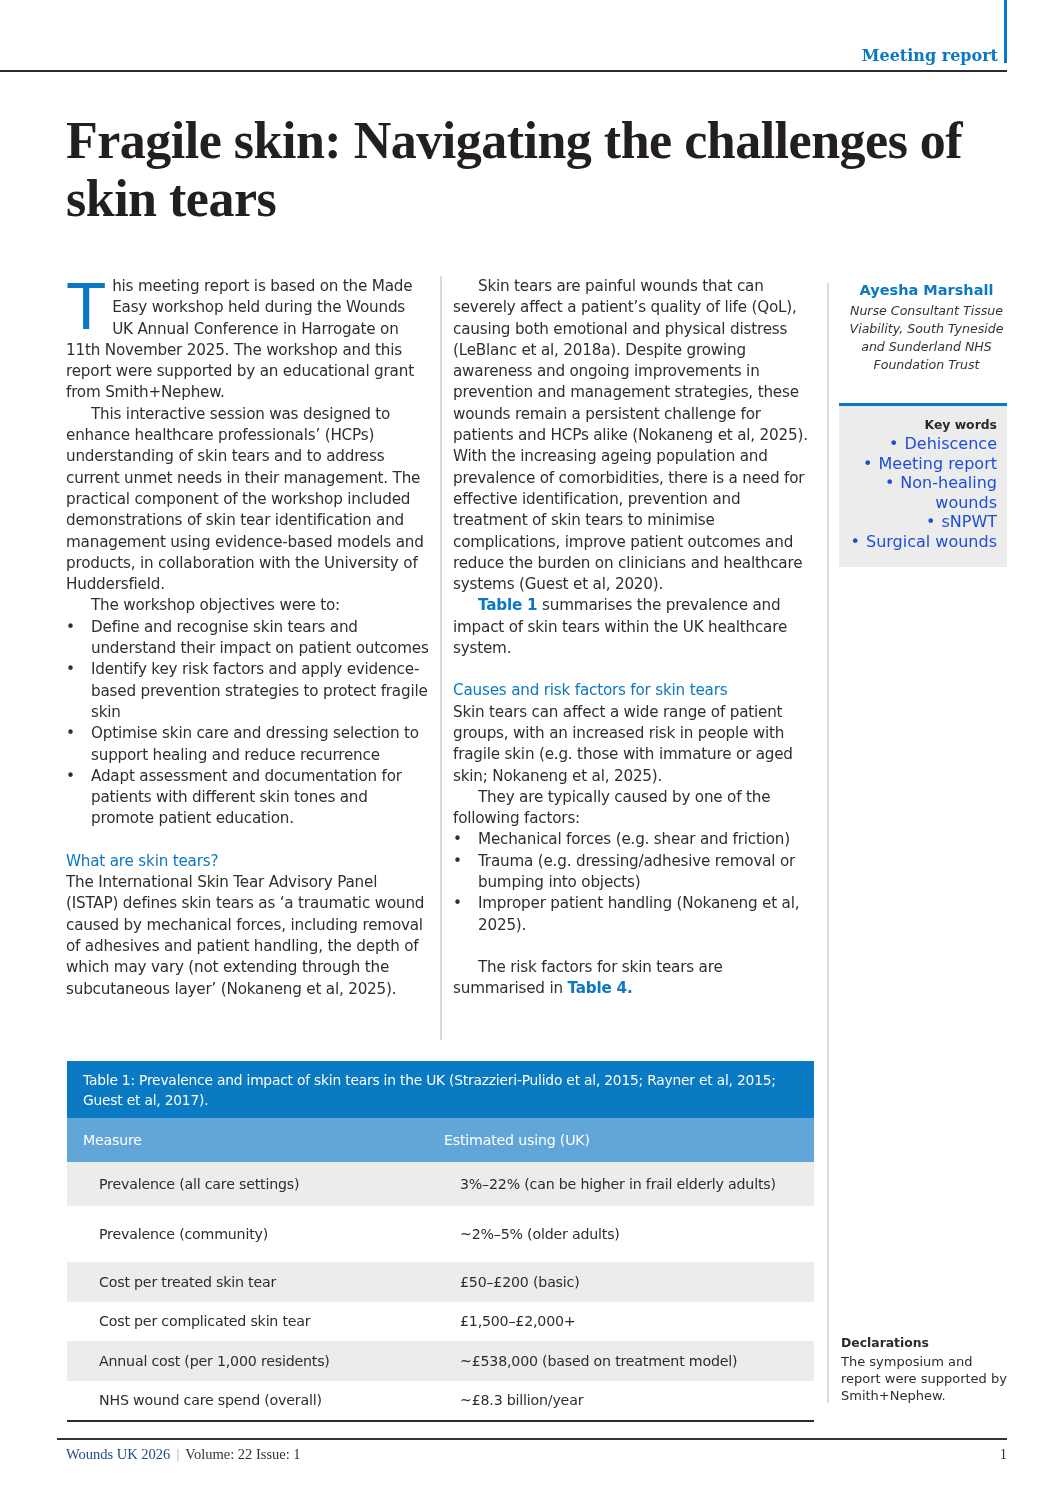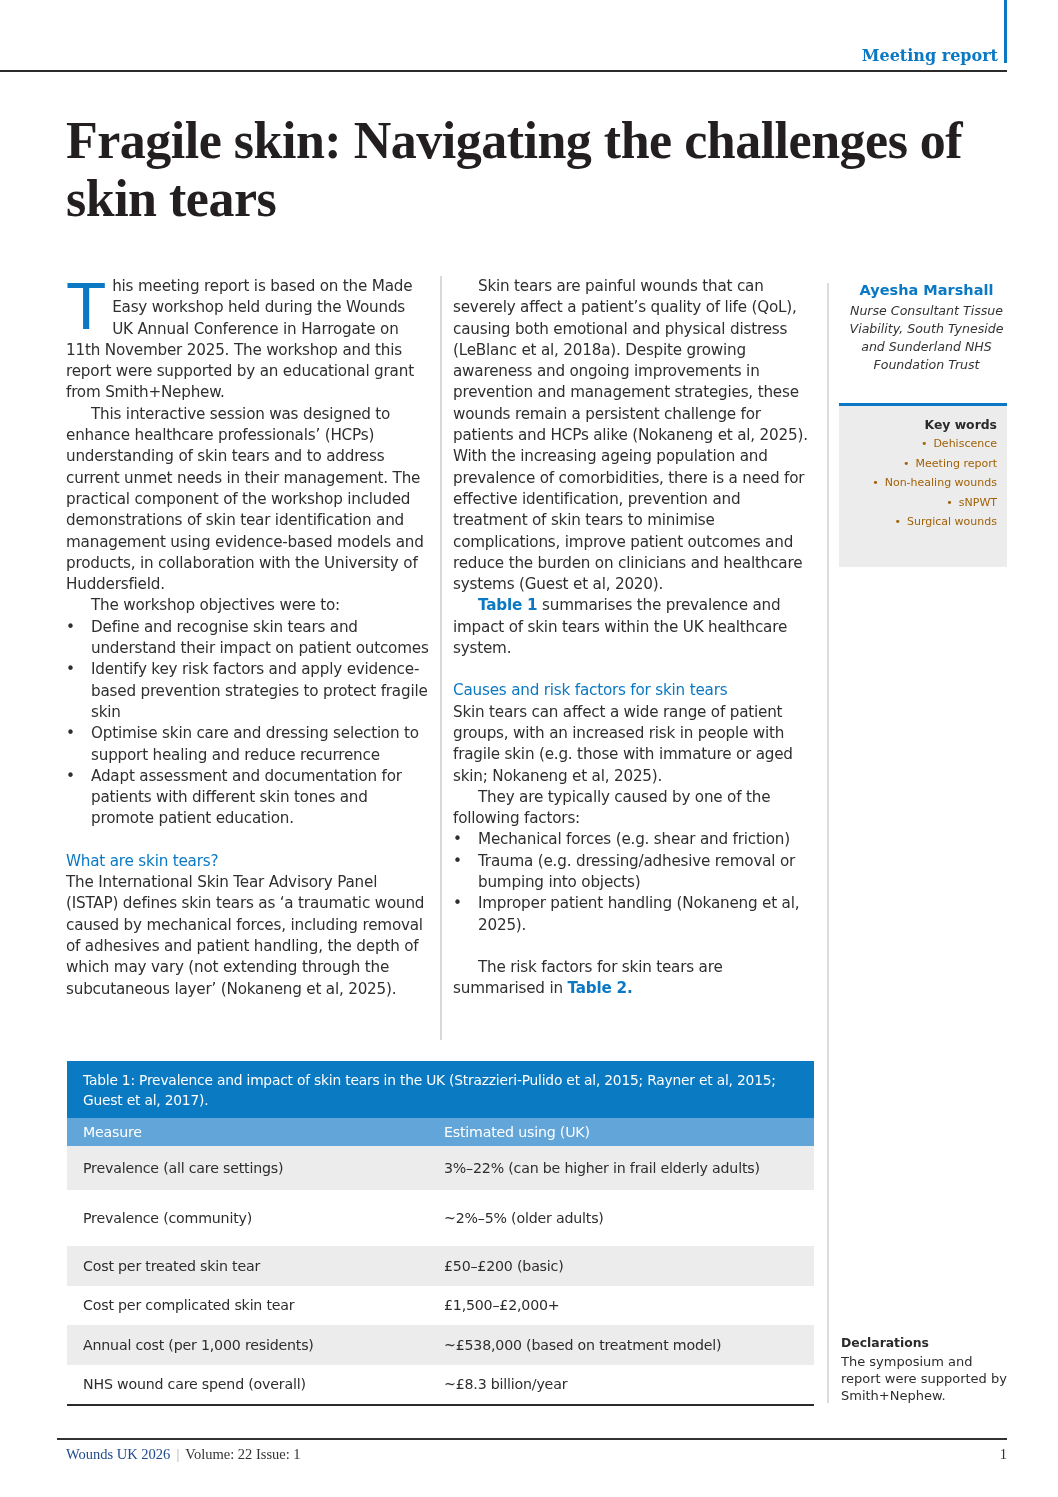--- a/index.html
+++ b/index.html
@@ -31,33 +31,33 @@
 
   
   .side-divider { position: absolute; left: 827px; top: 283px; width: 2px; height: 1120px; background: #dcdcdc; }
   .author { position: absolute; left: 839px; top: 281px; width: 175px; text-align: center; }
   .author-name { font-size: 14.5px; font-weight: bold; color: #0a78c2; line-height: 19px; }
   .author-role { font-size: 12.6px; font-style: italic; color: #333; line-height: 18px; margin-top: 2px; }
 
   .keywords { position: absolute; left: 839px; top: 403px; width: 168px; height: 164px; background: #ececec; border-top: 3px solid #0a78c2; padding: 10px 10px 0 11px; text-align: right; }
   .keywords-title { font-size: 12.4px; font-weight: bold; color: #2a2a2a; line-height: 18px; }
   .keywords ul { list-style: none; }
-  .keywords li { font-size: 11px; line-height: 19.5px; color: #a16207; }
+  .keywords li { font-size: 16px; line-height: 19.5px; color: #1d4ed8; }
   .keywords li::before { content: "•"; margin-right: 6px; }
 
   .declarations { position: absolute; left: 841px; top: 1334px; width: 170px; }
   .decl-title { font-size: 12.4px; font-weight: bold; line-height: 17px; color: #2a2a2a; }
   .decl-text { font-size: 13px; line-height: 17px; color: #2d2d2d; margin-top: 2px; }
 
   
   .table-wrap { position: absolute; left: 67px; top: 1061px; width: 747px; }
   .table-caption { background: #0a7ac3; color: #ffffff; font-size: 13.8px; line-height: 20px; padding: 9px 16px 10px 16px; height: 57px; letter-spacing: -0.2px; }
   table { width: 100%; border-collapse: collapse; font-size: 14.2px; letter-spacing: -0.2px; }
-  thead th { background: #62a5d8; color: #ffffff; font-weight: normal; text-align: left; height: 28px; padding: 0 16px; }
-  tbody td { height: 39.5px; padding: 0 16px; color: #2d2d2d; }
+  thead th { background: #62a5d8; color: #ffffff; font-weight: normal; text-align: left; height: 44px; padding: 0 16px; }
+  tbody td { height: 39.5px; padding: 0 32px; color: #2d2d2d; }
   tbody tr:nth-child(odd) td { background: #ececec; }
   tbody tr:first-child td { height: 44px; }
   tbody tr:nth-child(2) td { height: 56px; }
   th.c1, td.c1 { width: 361px; }
   .table-bottom { height: 2px; background: #2b2b2b; }
 
   
   .footer-rule { position: absolute; left: 57px; top: 1438px; width: 950px; height: 1.5px; background: #333; }
   .footer { position: absolute; left: 66px; top: 1446px; font-family: "Liberation Serif", serif; font-size: 14.5px; color: #333; }
   .footer .journal { color: #1f4a8a; }
@@ -96,21 +96,21 @@
   <p class="indent"><span class="link">Table 1</span><span> summarises the prevalence and impact of skin tears within the UK healthcare system.</span></p>
   <h3>Causes and risk factors for skin tears</h3>
   <p>Skin tears can affect a wide range of patient groups, with an increased risk in people with fragile skin (e.g. those with immature or aged skin; Nokaneng et al, 2025).</p>
   <p class="indent">They are typically caused by one of the following factors:</p>
   <ul>
     <li>Mechanical forces (e.g. shear and friction)</li>
     <li>Trauma (e.g. dressing/adhesive removal or bumping into objects)</li>
     <li>Improper patient handling (Nokaneng et al, 2025).</li>
   </ul>
   <div class="spacer"></div>
-  <p class="indent"><span>The risk factors for skin tears are summarised in </span><span class="link">Table 2.</span></p>
+  <p class="indent"><span>The risk factors for skin tears are summarised in </span><span class="link">Table 4.</span></p>
 </div>
 
 <div class="side-divider"></div>
 <div class="author">
   <div class="author-name">Ayesha Marshall</div>
   <div class="author-role">Nurse Consultant Tissue Viability, South Tyneside and Sunderland NHS Foundation Trust</div>
 </div>
 
 <div class="keywords">
   <div class="keywords-title">Key words</div>

